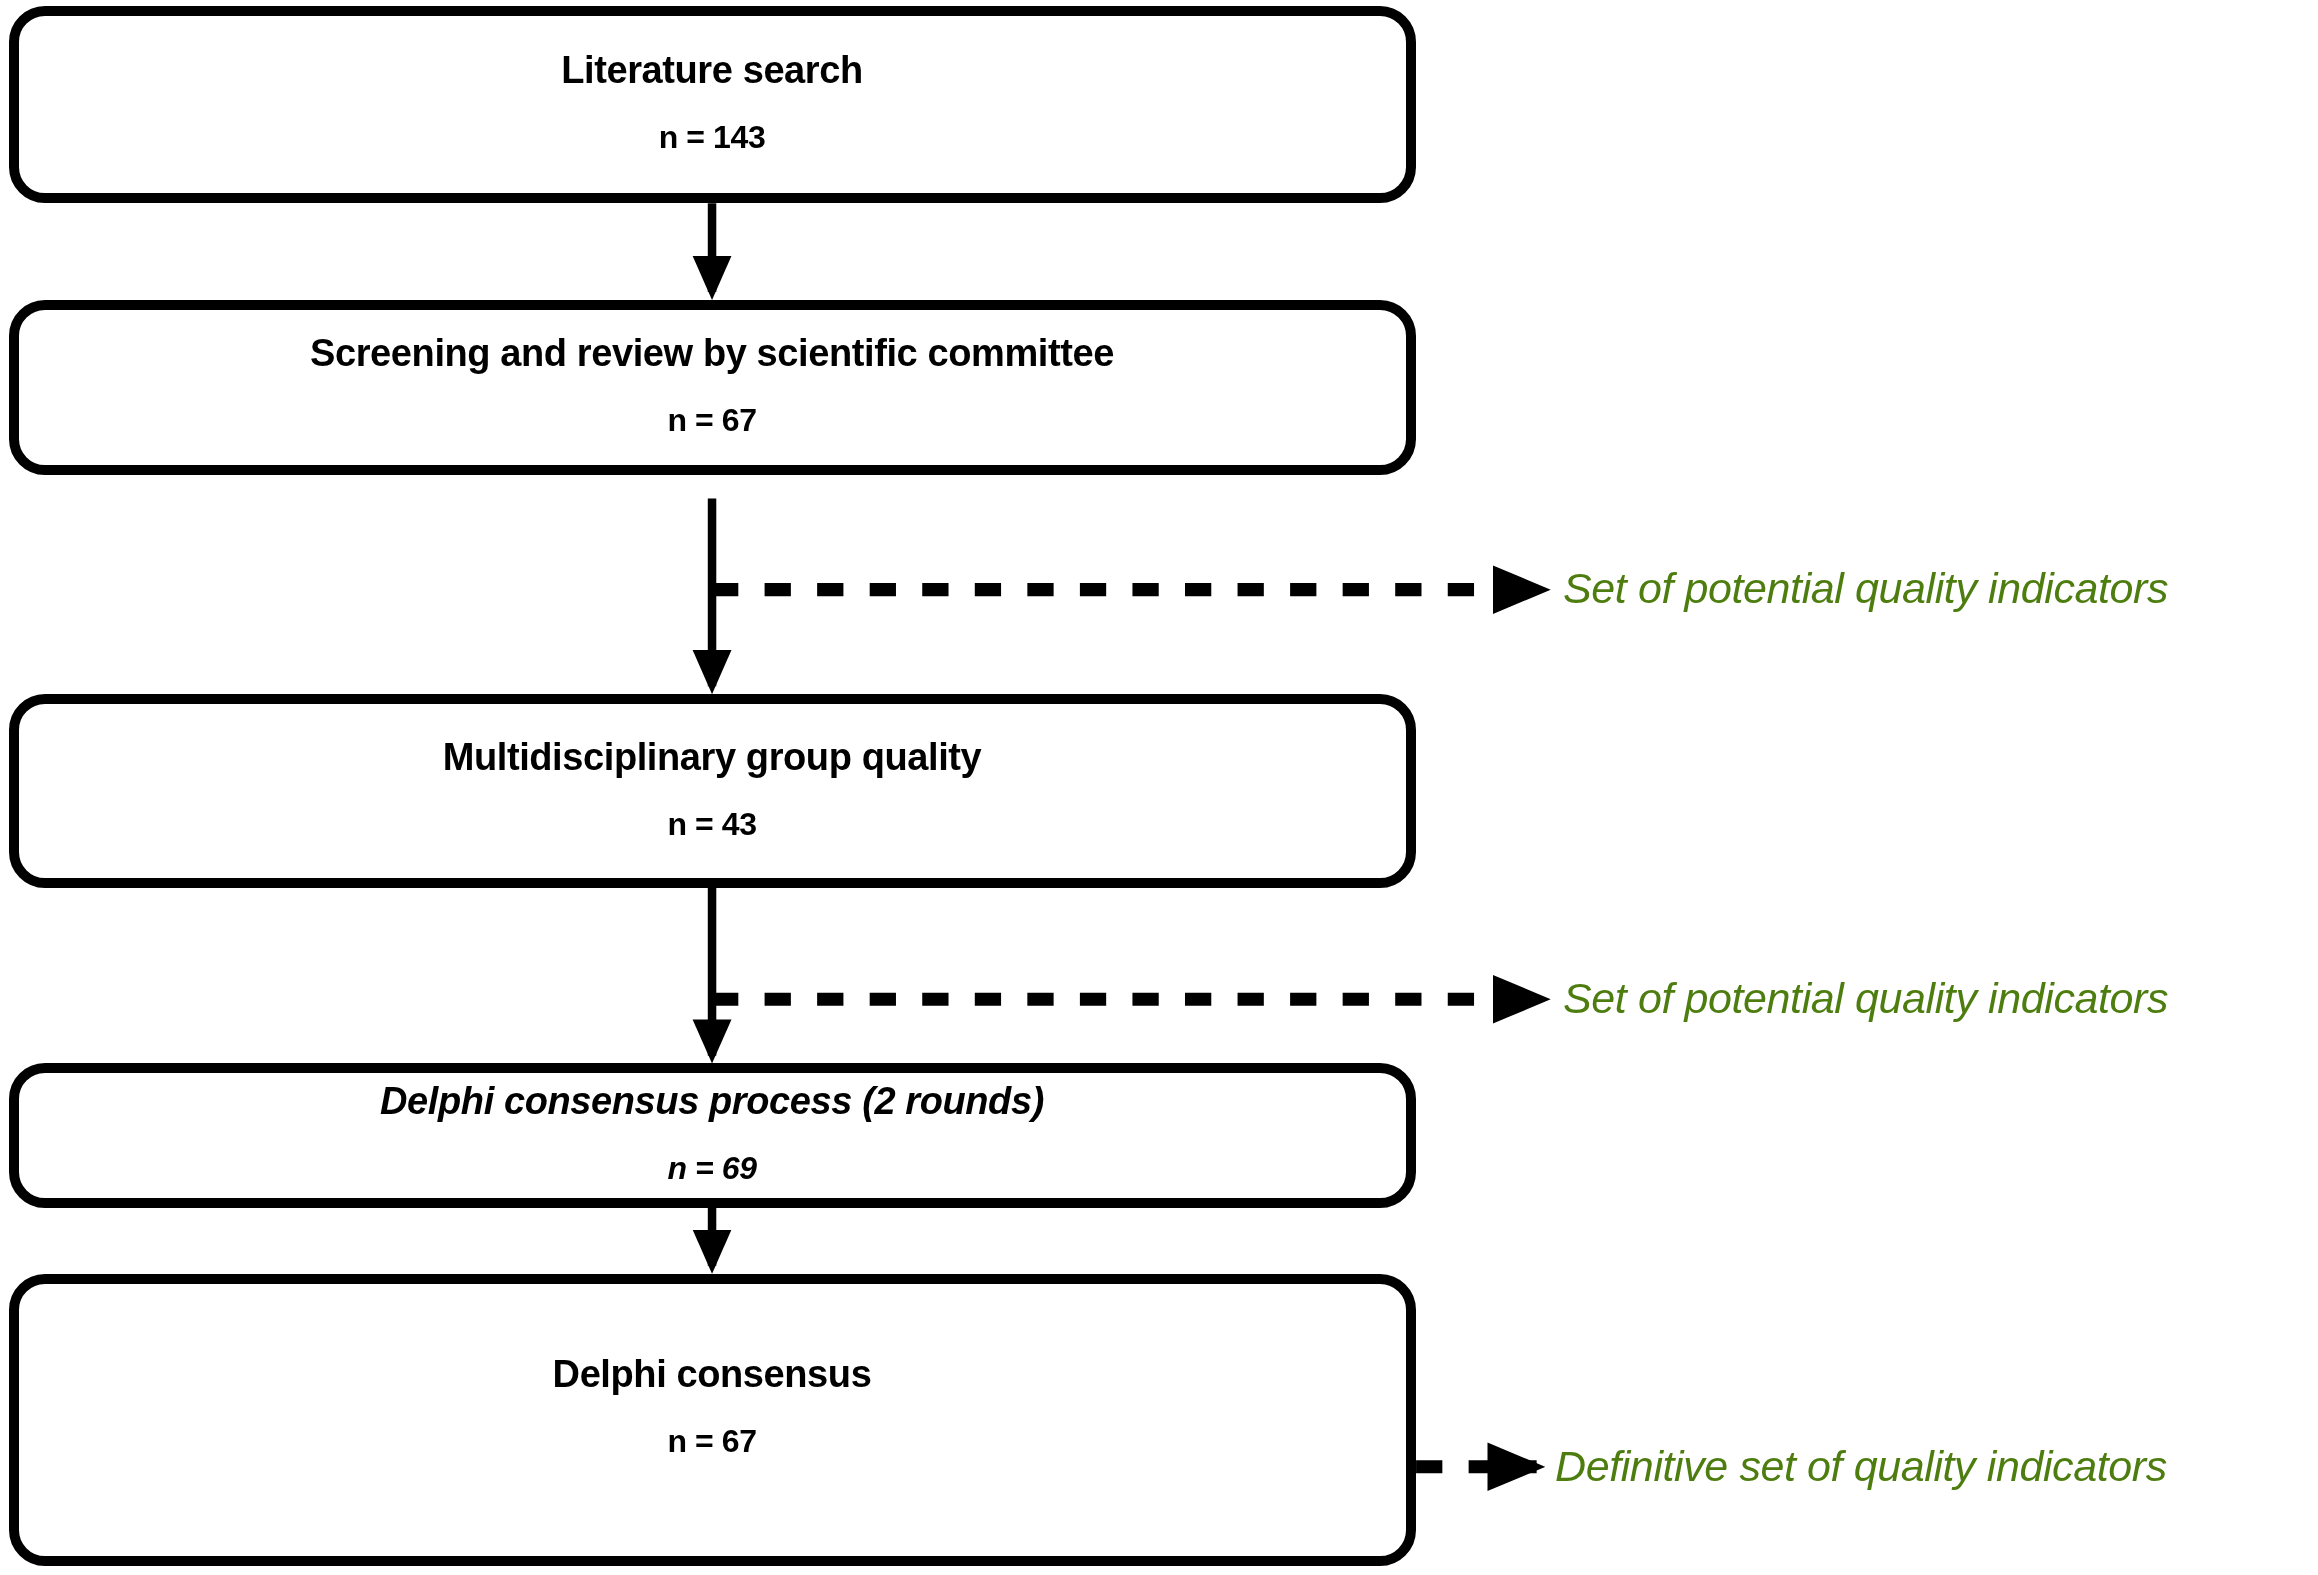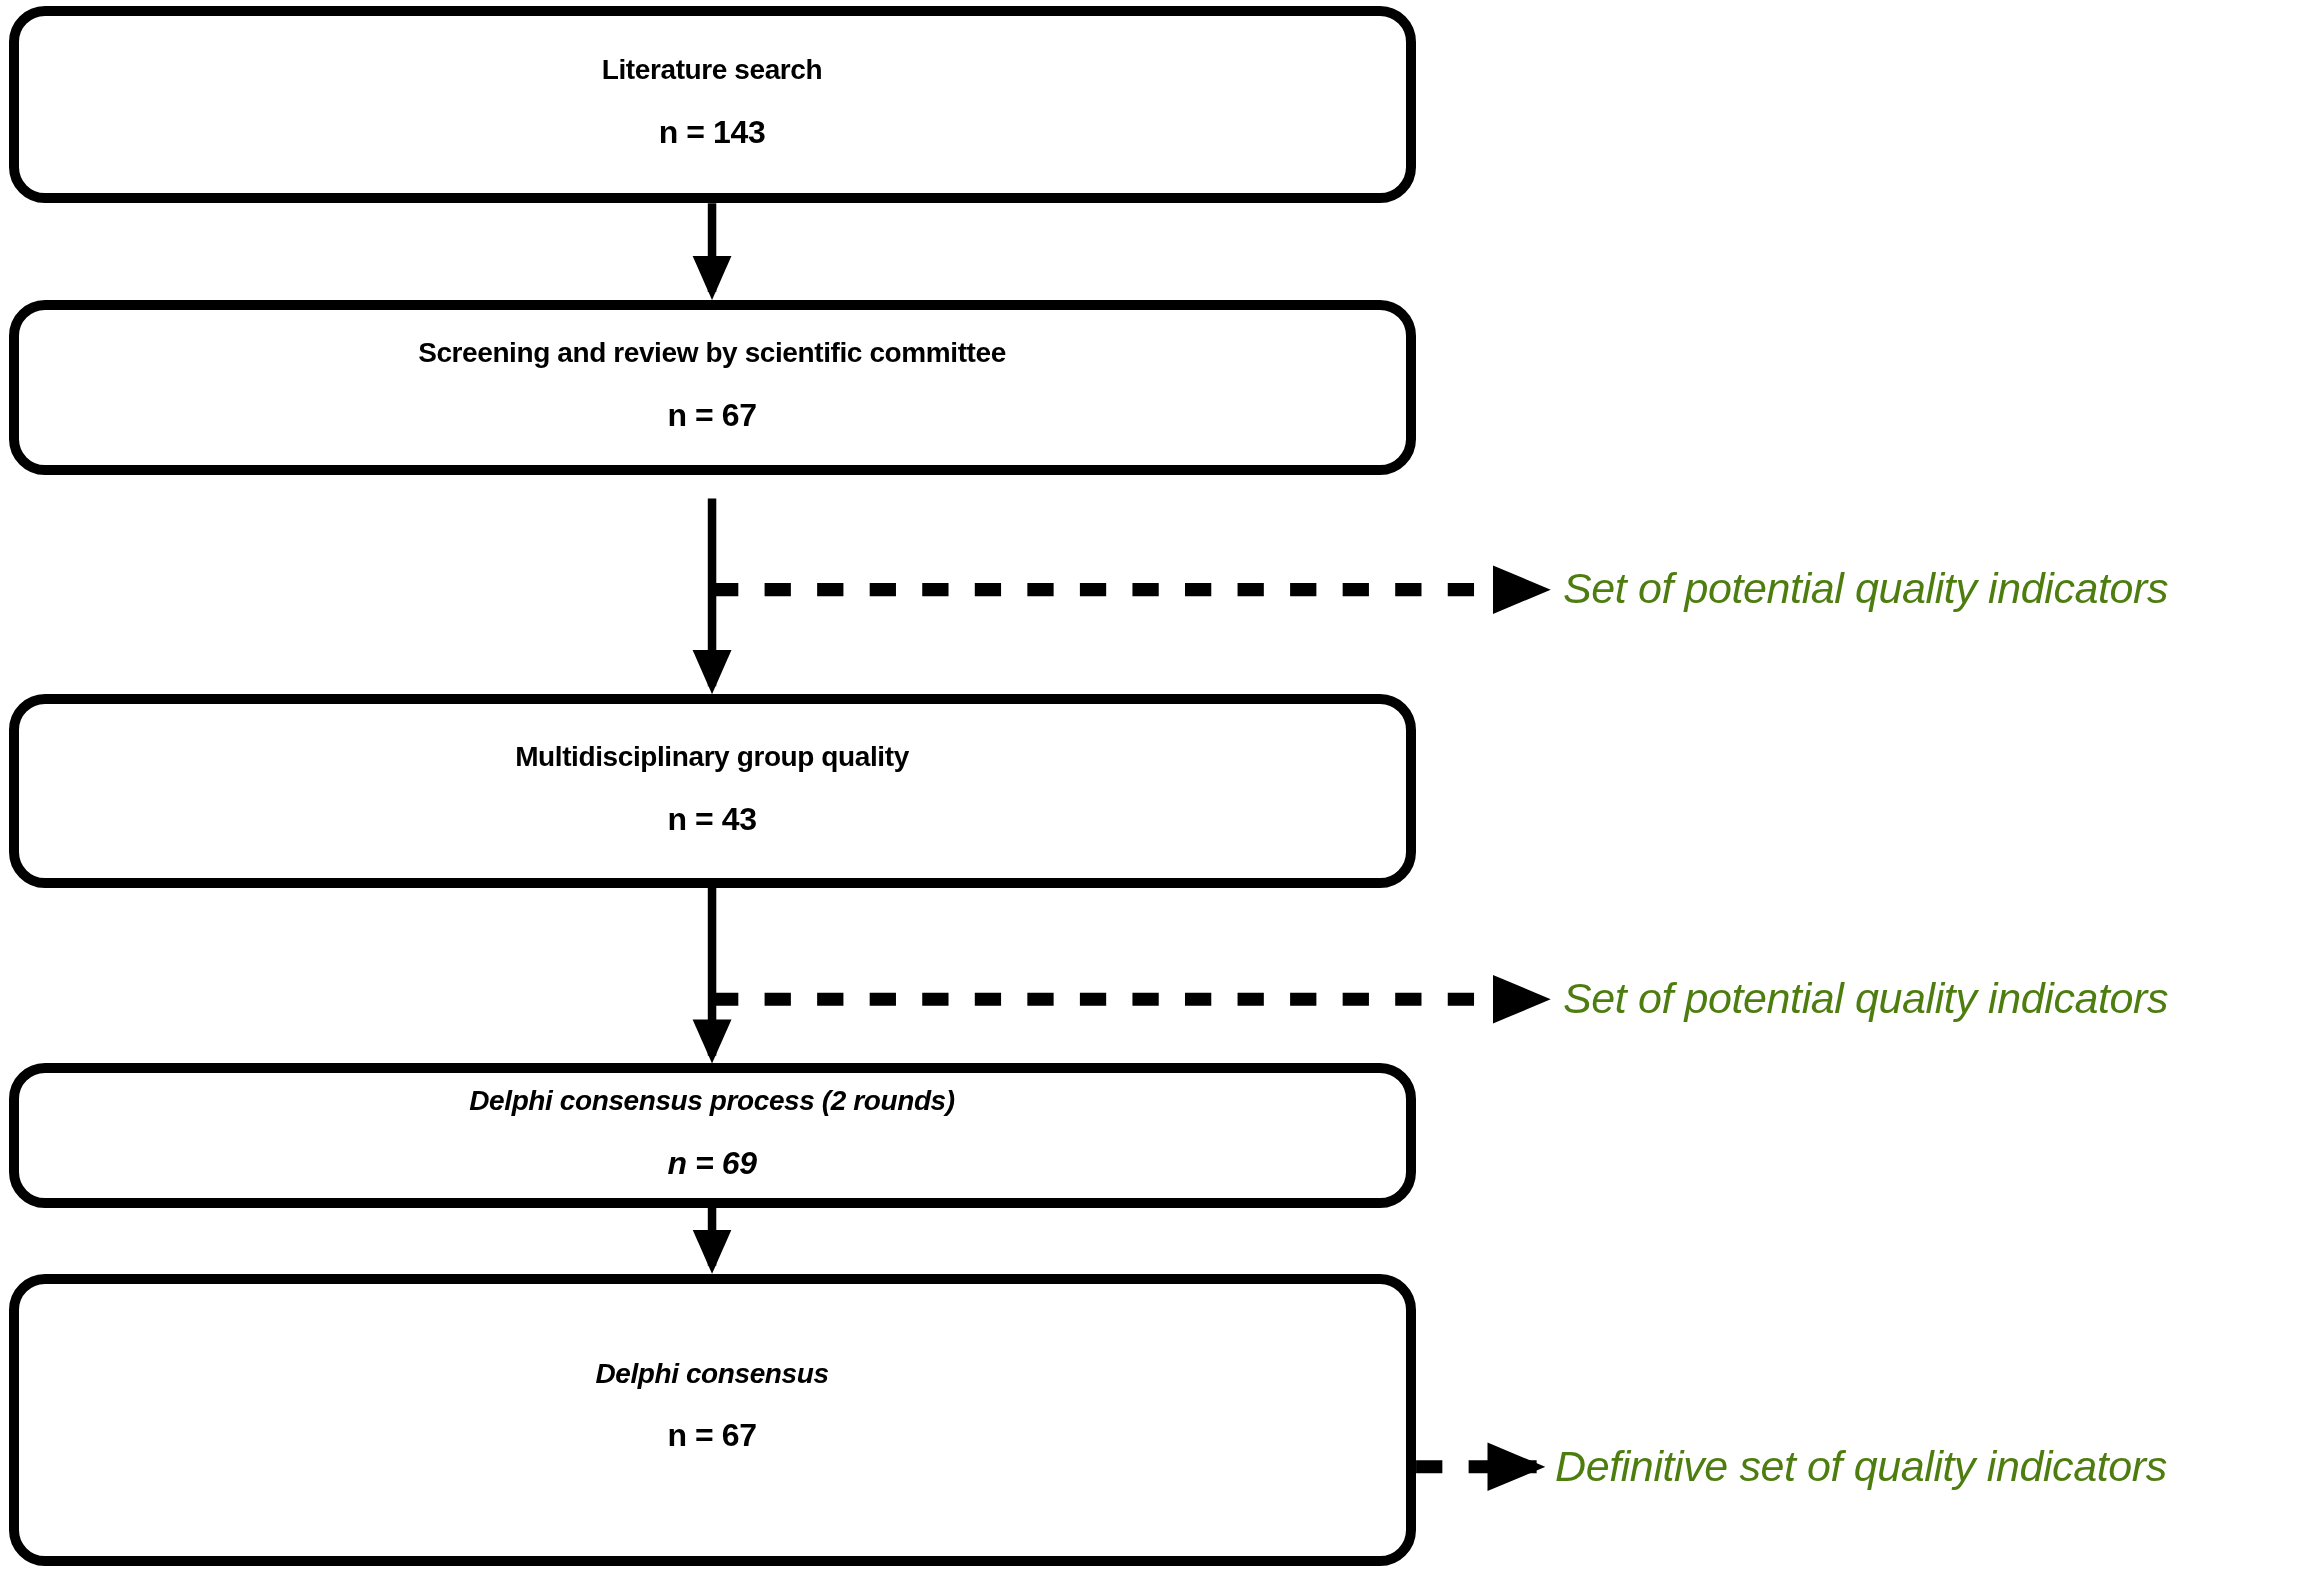--- a/index.html
+++ b/index.html
@@ -14,21 +14,21 @@
     background:#ffffff;
     border:10.8px solid #000000;
     border-radius:36px;
     display:flex;
     flex-direction:column;
     align-items:center;
     justify-content:center;
   }
   .box-title{
     font-weight:bold;
-    font-size:28px;
+    font-size:38px;
     line-height:1.02;
     color:#000000;
     text-align:center;
     letter-spacing:-0.4px;
     white-space:nowrap;
   }
   .box-count{
     font-weight:bold;
     font-size:32px;
     line-height:1.02;
@@ -43,21 +43,21 @@
   #box-1{left:8.5px;  top:6.2px;    width:1407px; height:197px;}
   #box-2{left:8.5px;  top:300px;  width:1407px; height:175px;}
   #box-3{left:8.5px;  top:694px;  width:1407px; height:194px;}
   #box-4{left:8.5px;  top:1063px; width:1407px; height:145px;font-style:italic;}
   #box-5{left:8.5px;  top:1274px; width:1407px; height:292px;}
 
   #box-1 .box-title{margin-top:-4.6px;}
   #box-2 .box-title{margin-top:-4.6px;}
   #box-3 .box-title{margin-top:-3.1px;}
   #box-4 .box-title{margin-top:-4.6px;}
-  #box-5 .box-title{margin-top:-28px;font-style:italic;}
+  #box-5 .box-title{margin-top:-28px;}
 
   
   #connectors{position:absolute;left:0;top:0;width:2319px;height:1575px;}
 
   
   .branch-label{
     position:absolute;
     font-style:italic;
     font-weight:normal;
     font-size:43px;

